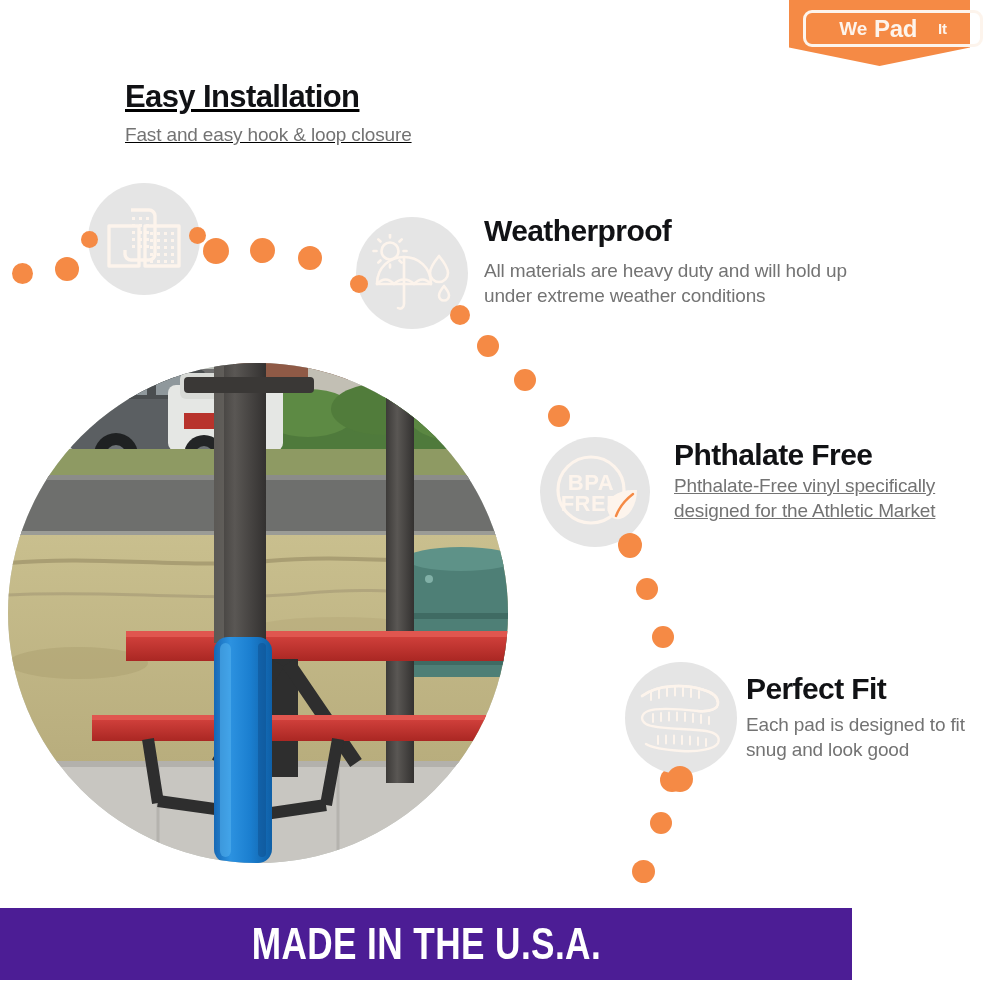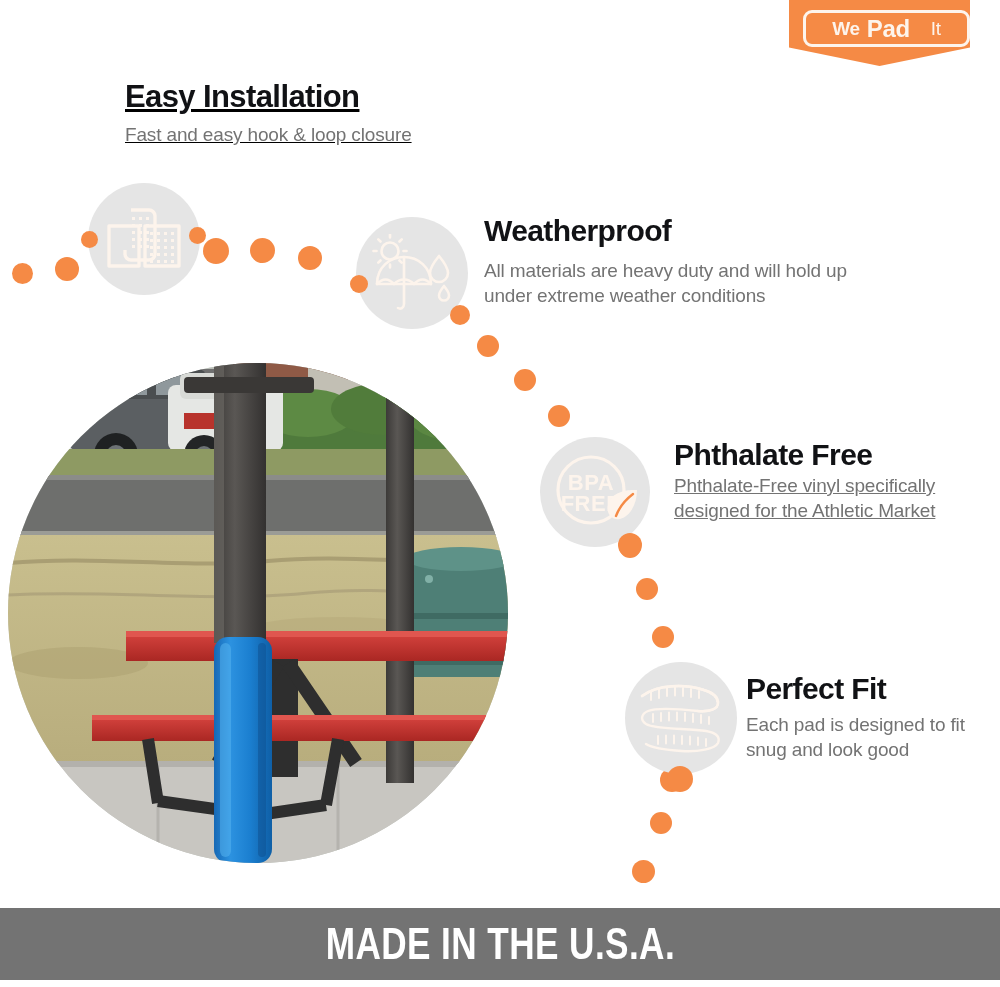--- a/index.html
+++ b/index.html
@@ -23,30 +23,30 @@
   }
   .logo-shape {
     position:absolute; inset:0;
     background:#F58A45;
     -webkit-clip-path: polygon(0 0, 100% 0, 100% 72%, 50% 100%, 0 72%);
     clip-path: polygon(0 0, 100% 0, 100% 72%, 50% 100%, 0 72%);
   }
   .logo-box {
     position:absolute;
     left:14px; top:10px;
-    width:167px; height:37px;
+    width:180px; height:37px;
     border:3px solid #FDF4EC;
     border-radius:9px;
     display:flex; align-items:center; justify-content:center;
     letter-spacing:-0.3px;
   }
   .logo-box span { color:#FDF4EC; line-height:1; }
   .lg-we { font-size:19px; font-weight:700; }
   .lg-pad { font-size:24px; font-weight:800; margin:0 7px; }
-  .lg-it { font-size:19px; font-weight:400;margin-left:14px; }
+  .lg-it { font-size:15px; font-weight:700;margin-left:14px; }
 
   
   .block { position:absolute; }
   .f-head {
     font-size:30px; font-weight:800; color:#111215;
     letter-spacing:-0.6px; line-height:1.1; white-space:nowrap;
   }
   .f-body {
     font-size:19px; font-weight:400; color:#737373;
     line-height:1.34; letter-spacing:-0.15px;
@@ -90,22 +90,22 @@
     width:500px; height:500px;
     border-radius:50%;
     overflow:hidden;
   }
   #photo svg { display:block; width:100%; height:100%; }
 
   
   #banner {
     position:absolute;
     left:0; top:908px;
-    width:1000px; height:72px;
-    background:#737373;
+    width:852px; height:72px;
+    background:#4c1d95;
     display:flex; align-items:center; justify-content:center;
   }
   #banner .banner-text {
     color:#FFFFFF;
     font-size:44px;
     font-weight:800;
     letter-spacing:0.5px;
     transform:scaleX(0.80);
     transform-origin:center;
     white-space:nowrap;

